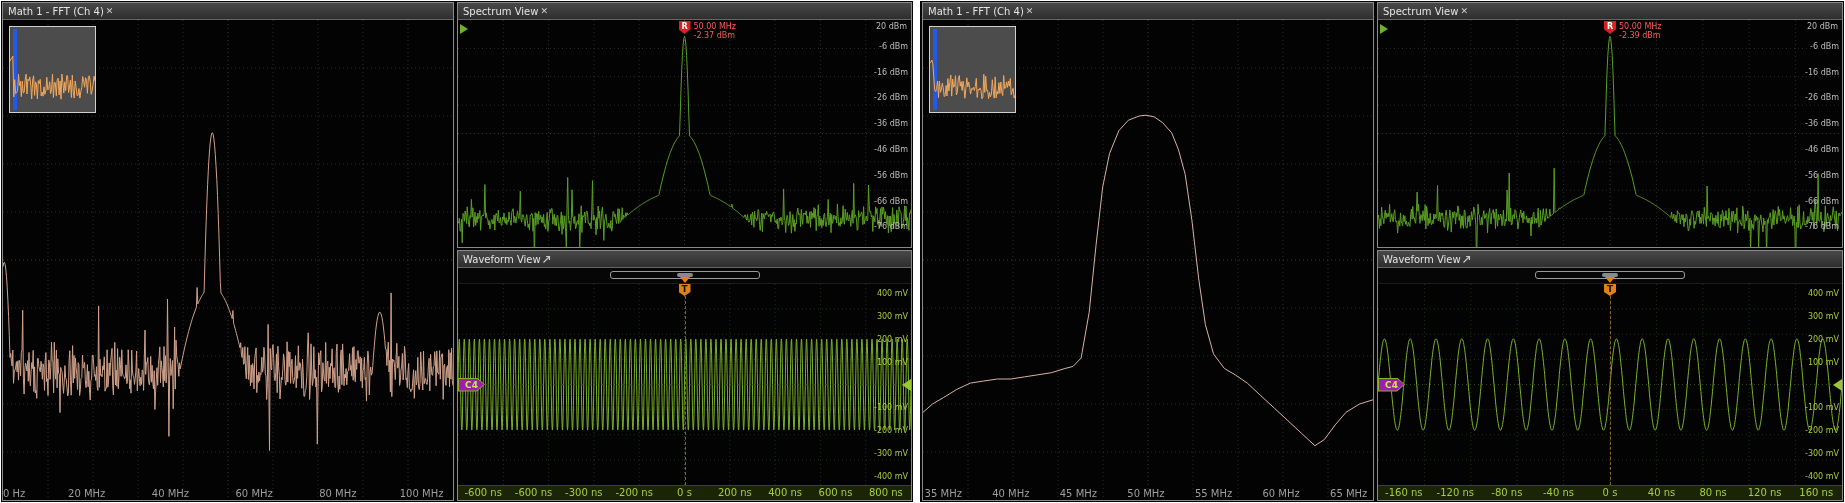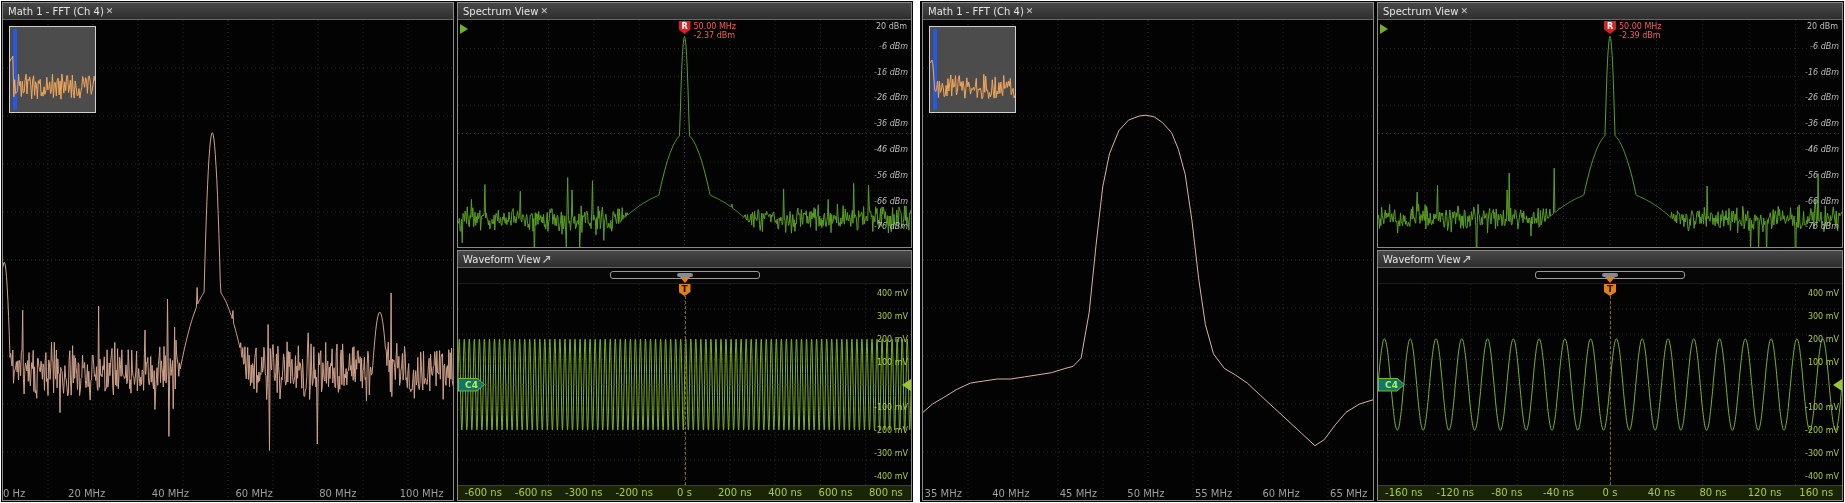--- a/index.html
+++ b/index.html
@@ -14,21 +14,21 @@
             justify-content:flex-start;user-select:none;overflow:hidden;}
   .titlebar .title{white-space:nowrap;}
   .titlebar .close{color:#cfcfcf;font-size:9px;padding:0 2px;cursor:pointer;}
   .plot{position:relative;flex:1 1 auto;overflow:hidden;background:#030303;}
   .plot svg{position:absolute;inset:0;width:100%;height:100%;display:block;}
 
   .xlabels{position:absolute;left:0;right:0;bottom:1px;height:10px;pointer-events:none;}
   .xlabels span{position:absolute;bottom:0;font-size:10px;color:#9f9f9f;white-space:nowrap;}
   .ylabels{position:absolute;top:0;bottom:0;right:3px;width:48px;pointer-events:none;}
   .ylabels span{position:absolute;right:0;font-size:8px;white-space:nowrap;}
-  .spec .ylabels span{color:#bdbdbd;font-style:italic;}
+  .spec .ylabels span{color:#bdbdbd;}
   .wave .ylabels span{color:#a9cc3e;}
 
   .thumb{position:absolute;left:6px;top:6px;width:85px;height:85px;background:#4c4c4c;border:1px solid #cfcfcf;}
   .thumb svg{position:absolute;inset:0;width:100%;height:100%;}
 
   .ref-label{position:absolute;top:2px;right:4px;font-size:8px;color:#bdbdbd;}
   .trace-handle{position:absolute;left:2px;top:4px;width:0;height:0;border-top:5px solid transparent;
                 border-bottom:5px solid transparent;border-left:8px solid #6fae25;}
 
   .rmarker{position:absolute;left:50%;top:1px;transform:translateX(-50%);width:12px;height:13px;background:#d62222;
@@ -42,21 +42,21 @@
   .scroll-thumb{position:absolute;left:50%;top:1px;transform:translateX(-50%);width:16px;height:4px;background:#8a8a8a;border-radius:2px;}
   .trig-arrow{position:absolute;left:50%;bottom:0;transform:translateX(-50%);width:0;height:0;
               border-left:5px solid transparent;border-right:5px solid transparent;border-top:6px solid #e08018;}
   .trig-flag{position:absolute;left:50%;top:0;transform:translateX(-50%);width:12px;height:12px;background:#e08018;
              color:#201200;font-size:9px;font-weight:bold;text-align:center;line-height:11px;
              clip-path:polygon(0 0,100% 0,100% 66%,50% 100%,0 66%);z-index:3;}
   .trig-line{position:absolute;left:50%;top:12px;bottom:0;width:0;border-left:1px dashed #8a6426;z-index:2;}
 
   .ch-badge{position:absolute;left:0;top:calc(50% - 7px);width:27px;height:14px;background:#7fb32b;
             clip-path:polygon(0 0,70% 0,100% 50%,70% 100%,0 100%);z-index:3;}
-  .ch-badge-inner{position:absolute;inset:1px;background:#0f766e;clip-path:polygon(0 0,70% 0,100% 50%,70% 100%,0 100%);
+  .ch-badge-inner{position:absolute;inset:1px;background:#a21caf;clip-path:polygon(0 0,70% 0,100% 50%,70% 100%,0 100%);
                   color:#bdee52;font-size:9px;font-weight:bold;text-align:center;line-height:12px;}
   .level-arrow{position:absolute;right:0;top:calc(50% - 6px);width:0;height:0;border-top:6px solid transparent;
                border-bottom:6px solid transparent;border-right:9px solid #9ac832;z-index:3;}
 
   .timebar{flex:0 0 14px;position:relative;background:#1b2506;border-top:1px solid #384a12;}
   .timebar .xlabels{top:2px;bottom:auto;}
   .timebar .xlabels span{color:#a9cc3e;}
 
   .expand-icon{width:11px;height:11px;display:block;}
 </style>

